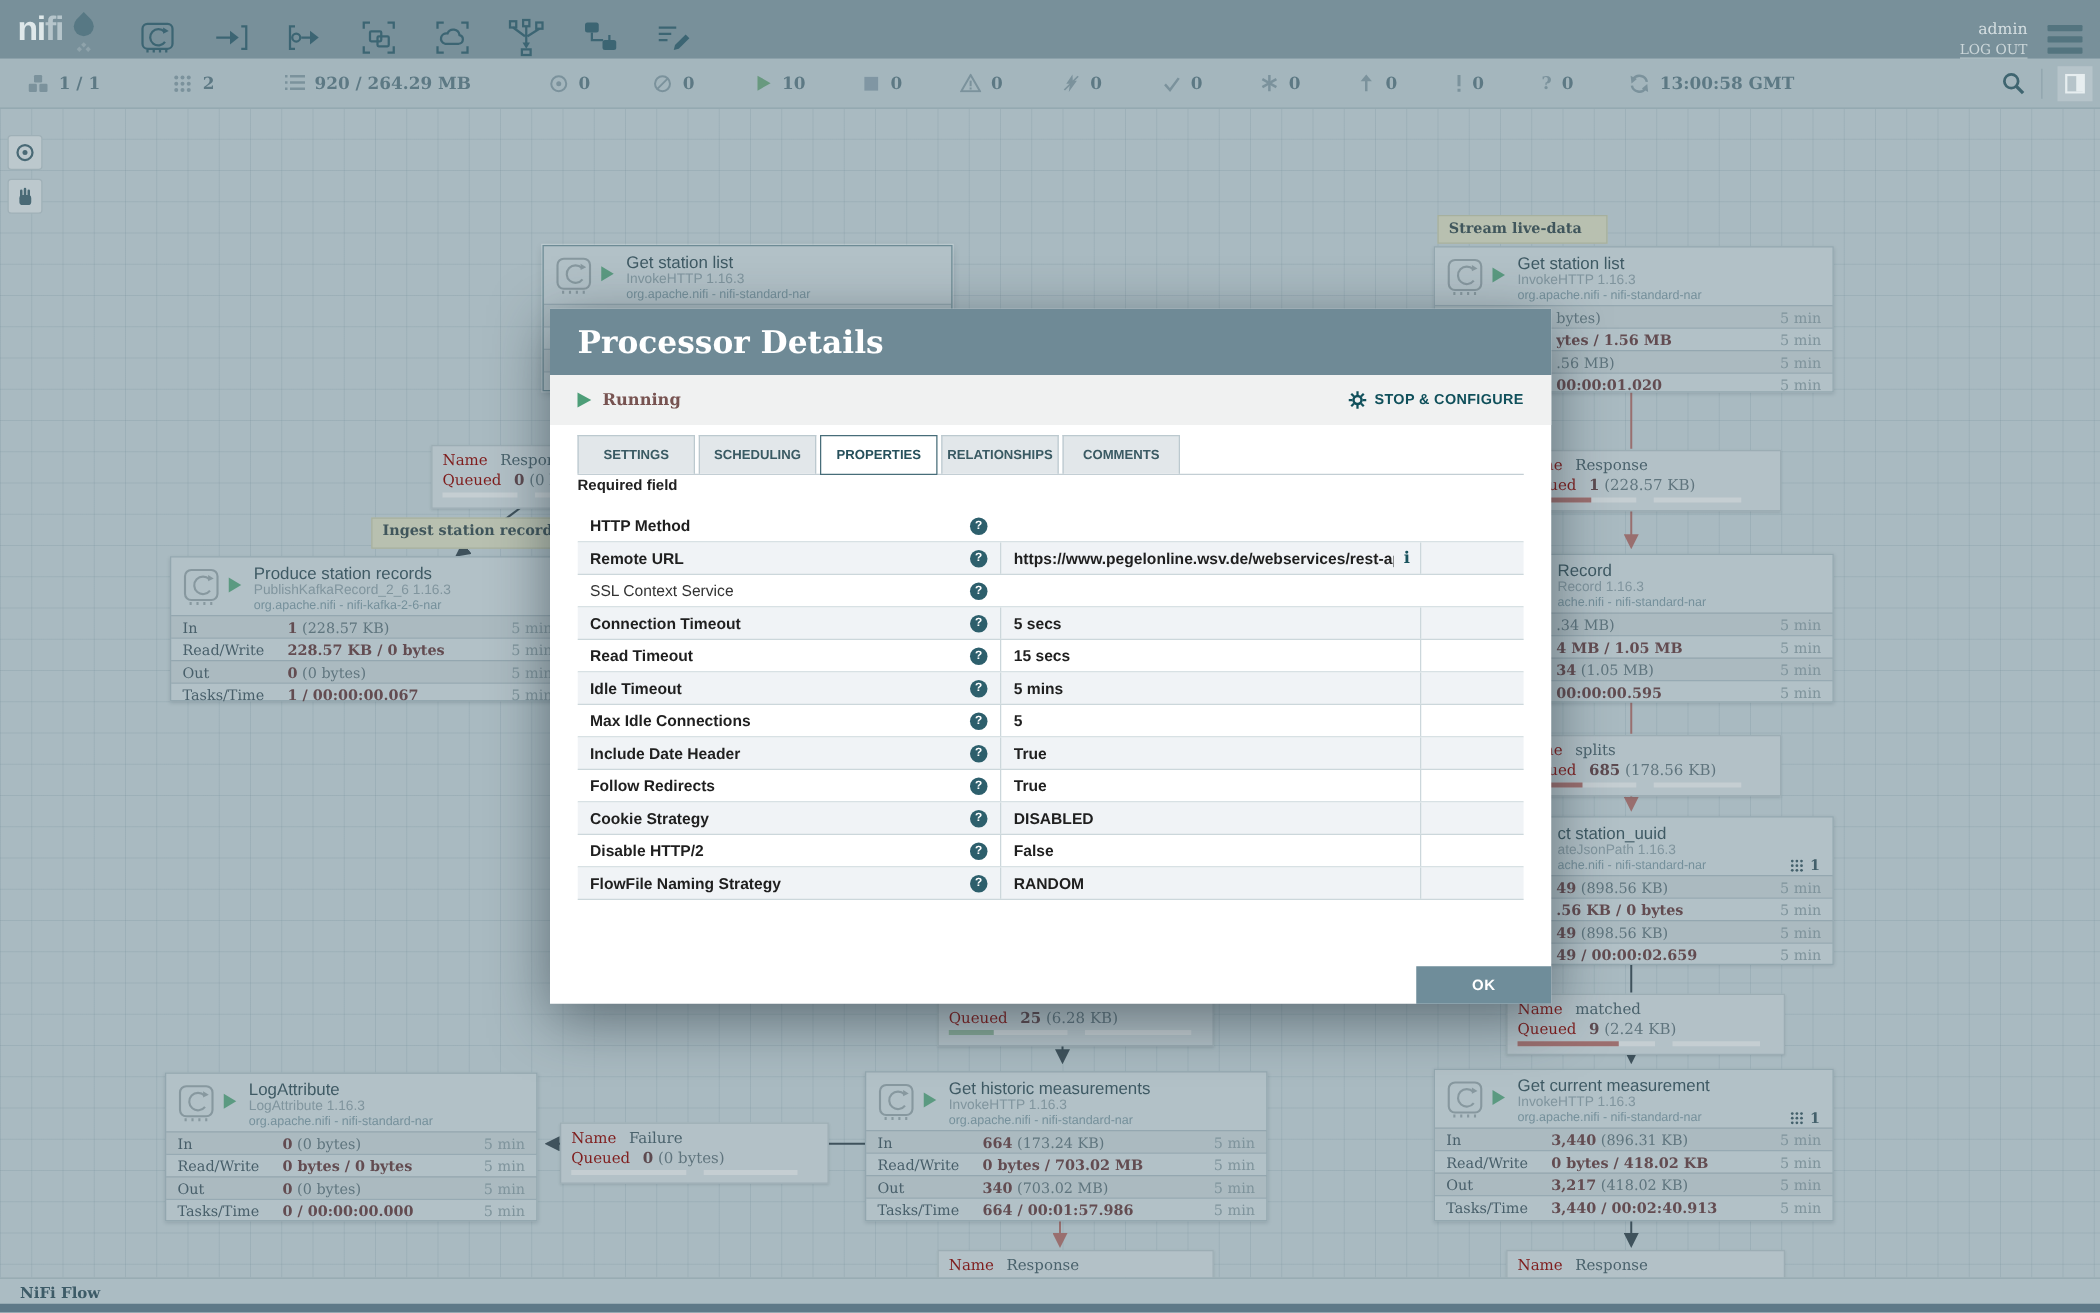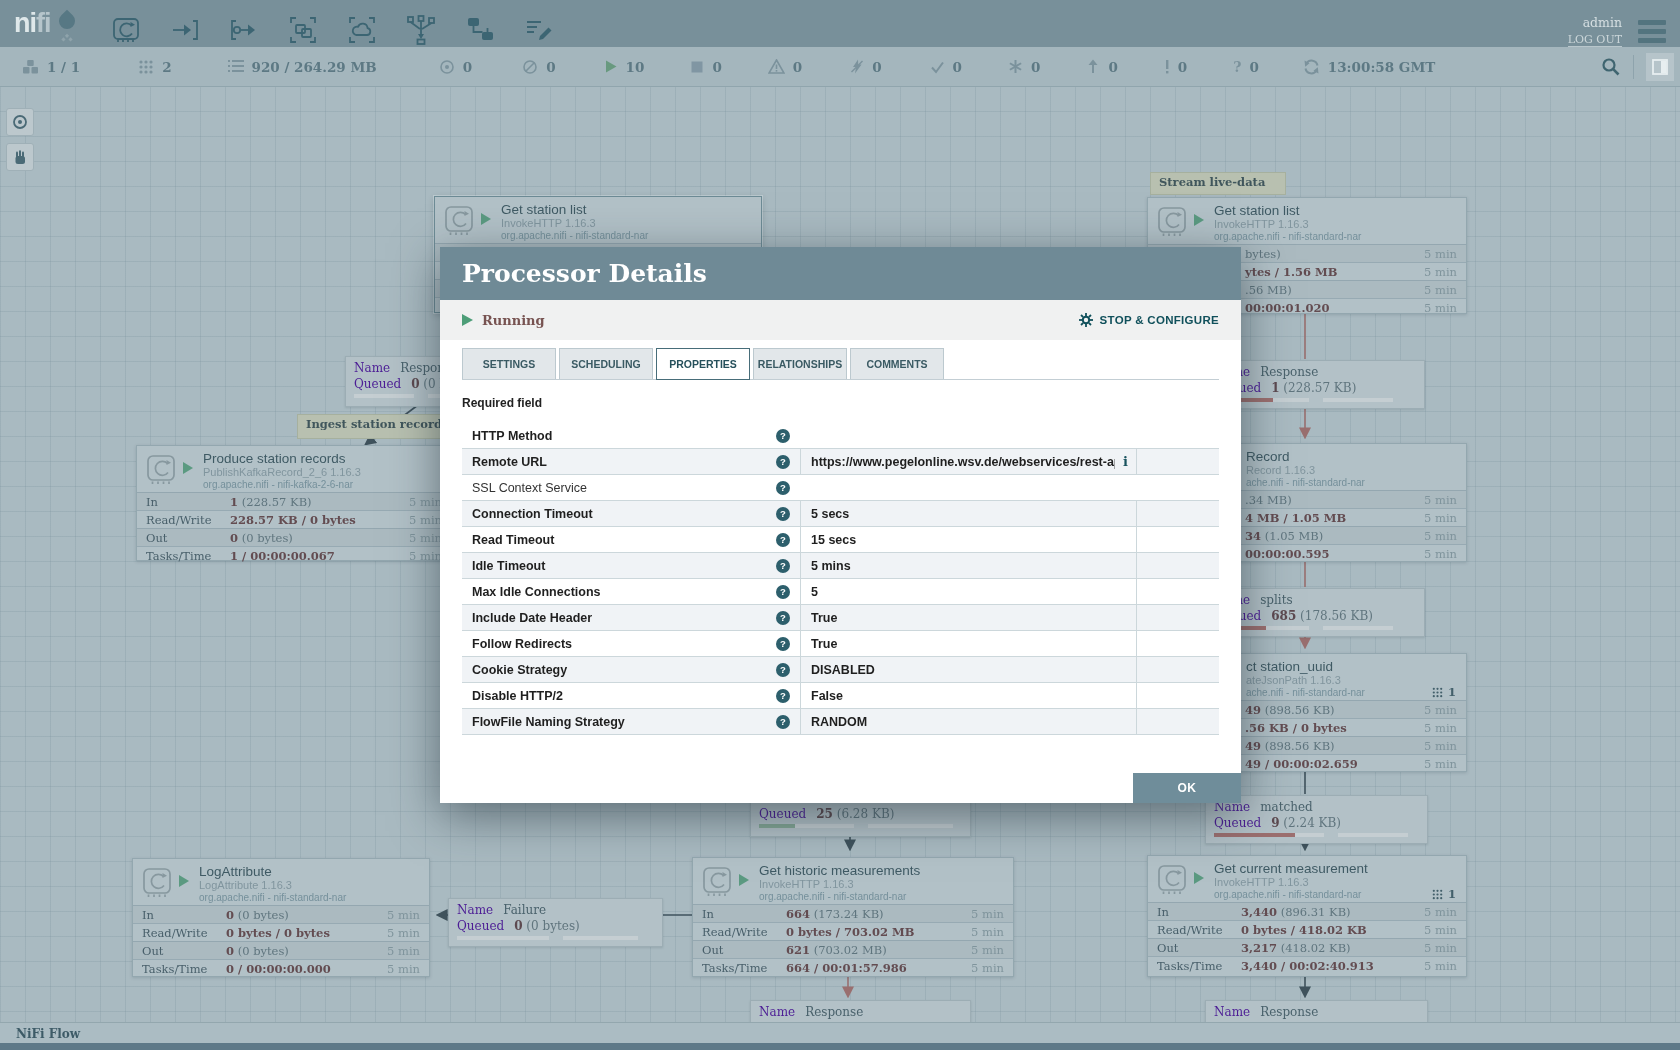--- a/index.html
+++ b/index.html
@@ -72,21 +72,21 @@
   .sv{flex:1;white-space:nowrap;color:#5f757e;}
   .sv b{color:#634c51;font-weight:bold;}
   .sp{margin-left:auto;color:#7f949c;flex:none;}
   .occ .sl{position:absolute;left:9px;}
   .occ .sv{margin-left:88px;}
 
   .qlabel{position:absolute;background:#b3c1c7;border:1px solid #9cadb4;z-index:2;
     padding:3px 8px 4px 8px;font-family:"DejaVu Serif",serif;font-size:12px;
     box-shadow:0 1px 2px rgba(40,60,70,.15);}
   .qrow{display:flex;gap:10px;line-height:16px;white-space:nowrap;}
-  .qk{color:#4c1d95;}
+  .qk{color:#7f1d1d;}
   .qv{color:#4a626c;}
   .qn{color:#5d4a50;font-weight:bold;}
   .qr{color:#60757e;}
   .qbars{display:flex;gap:14px;margin-top:2px;}
   .qbar{height:3.5px;background:#c5ced2;position:relative;}
   .qfill{position:absolute;left:0;top:0;bottom:0;}
   .qfill.green{background:#84a795;}
   .qfill.red{background:#9c6f6f;}
 
   .tag{position:absolute;background:#b8c0b0;border:1px solid #a6b09e;z-index:2;
@@ -103,21 +103,21 @@
     border-top:6.5px solid transparent;border-bottom:6.5px solid transparent;}
   .runtxt{margin-left:9px;font-family:"DejaVu Serif",serif;font-weight:bold;font-size:13px;color:#775351;}
   .stopcfg{margin-left:auto;display:flex;align-items:center;gap:6px;cursor:pointer;
     font-weight:bold;font-size:11.5px;letter-spacing:.3px;color:#10505b;}
   .dlg-body{position:relative;padding:0 22px;}
   .tabs{display:flex;gap:3px;margin-top:8px;border-bottom:1px solid #c3ced4;}
   .tab{width:92px;height:30px;line-height:30px;text-align:center;font-weight:bold;
     font-size:10.5px;background:#e2e7ea;border:1px solid #bcc9cf;border-bottom:none;
     color:#3a5a63;cursor:pointer;}
   .tab.active{background:#fff;border:1px solid #476d79;color:#26505b;margin-bottom:-1px;}
-  .reqfield{margin-top:16px;font-weight:bold;font-size:12px;color:#222;}
+  .reqfield{margin-top:1px;font-weight:bold;font-size:12px;color:#222;}
   .tbl{margin-top:13px;height:332px;overflow:hidden;}
   .thead{display:grid;grid-template-columns:338px 337px 1fr;height:26px;align-items:center;
     background:#6b8793;color:#fff;font-weight:bold;font-size:12.5px;}
   .thead div{padding-left:10px;}
   .trow{display:grid;grid-template-columns:338px 337px 1fr;height:25px;align-items:center;
     border-bottom:1px solid #ccd7db;font-size:12.5px;color:#1f1f1f;}
   .trow.alt{background:#f0f3f6;}
   .pcell{display:flex;align-items:center;padding-left:10px;height:100%;}
   .pname{font-weight:bold;}
   .pname.opt{font-weight:normal;color:#333;}
@@ -763,21 +763,21 @@
             <span class="sv"><b>664</b><span> (173.24 KB)</span></span>
             <span class="sp">5 min</span>
           </div>
         <div class="srow">
             <span class="sl">Read/Write</span>
             <span class="sv"><b>0 bytes / 703.02 MB</b><span></span></span>
             <span class="sp">5 min</span>
           </div>
         <div class="srow">
             <span class="sl">Out</span>
-            <span class="sv"><b>621</b><span> (703.02 MB)</span></span>
+            <span class="sv"><b>340</b><span> (703.02 MB)</span></span>
             <span class="sp">5 min</span>
           </div>
         <div class="srow">
             <span class="sl">Tasks/Time</span>
             <span class="sv"><b>664 / 00:01:57.986</b><span></span></span>
             <span class="sp">5 min</span>
           </div>
       </div>
     </div>
 

